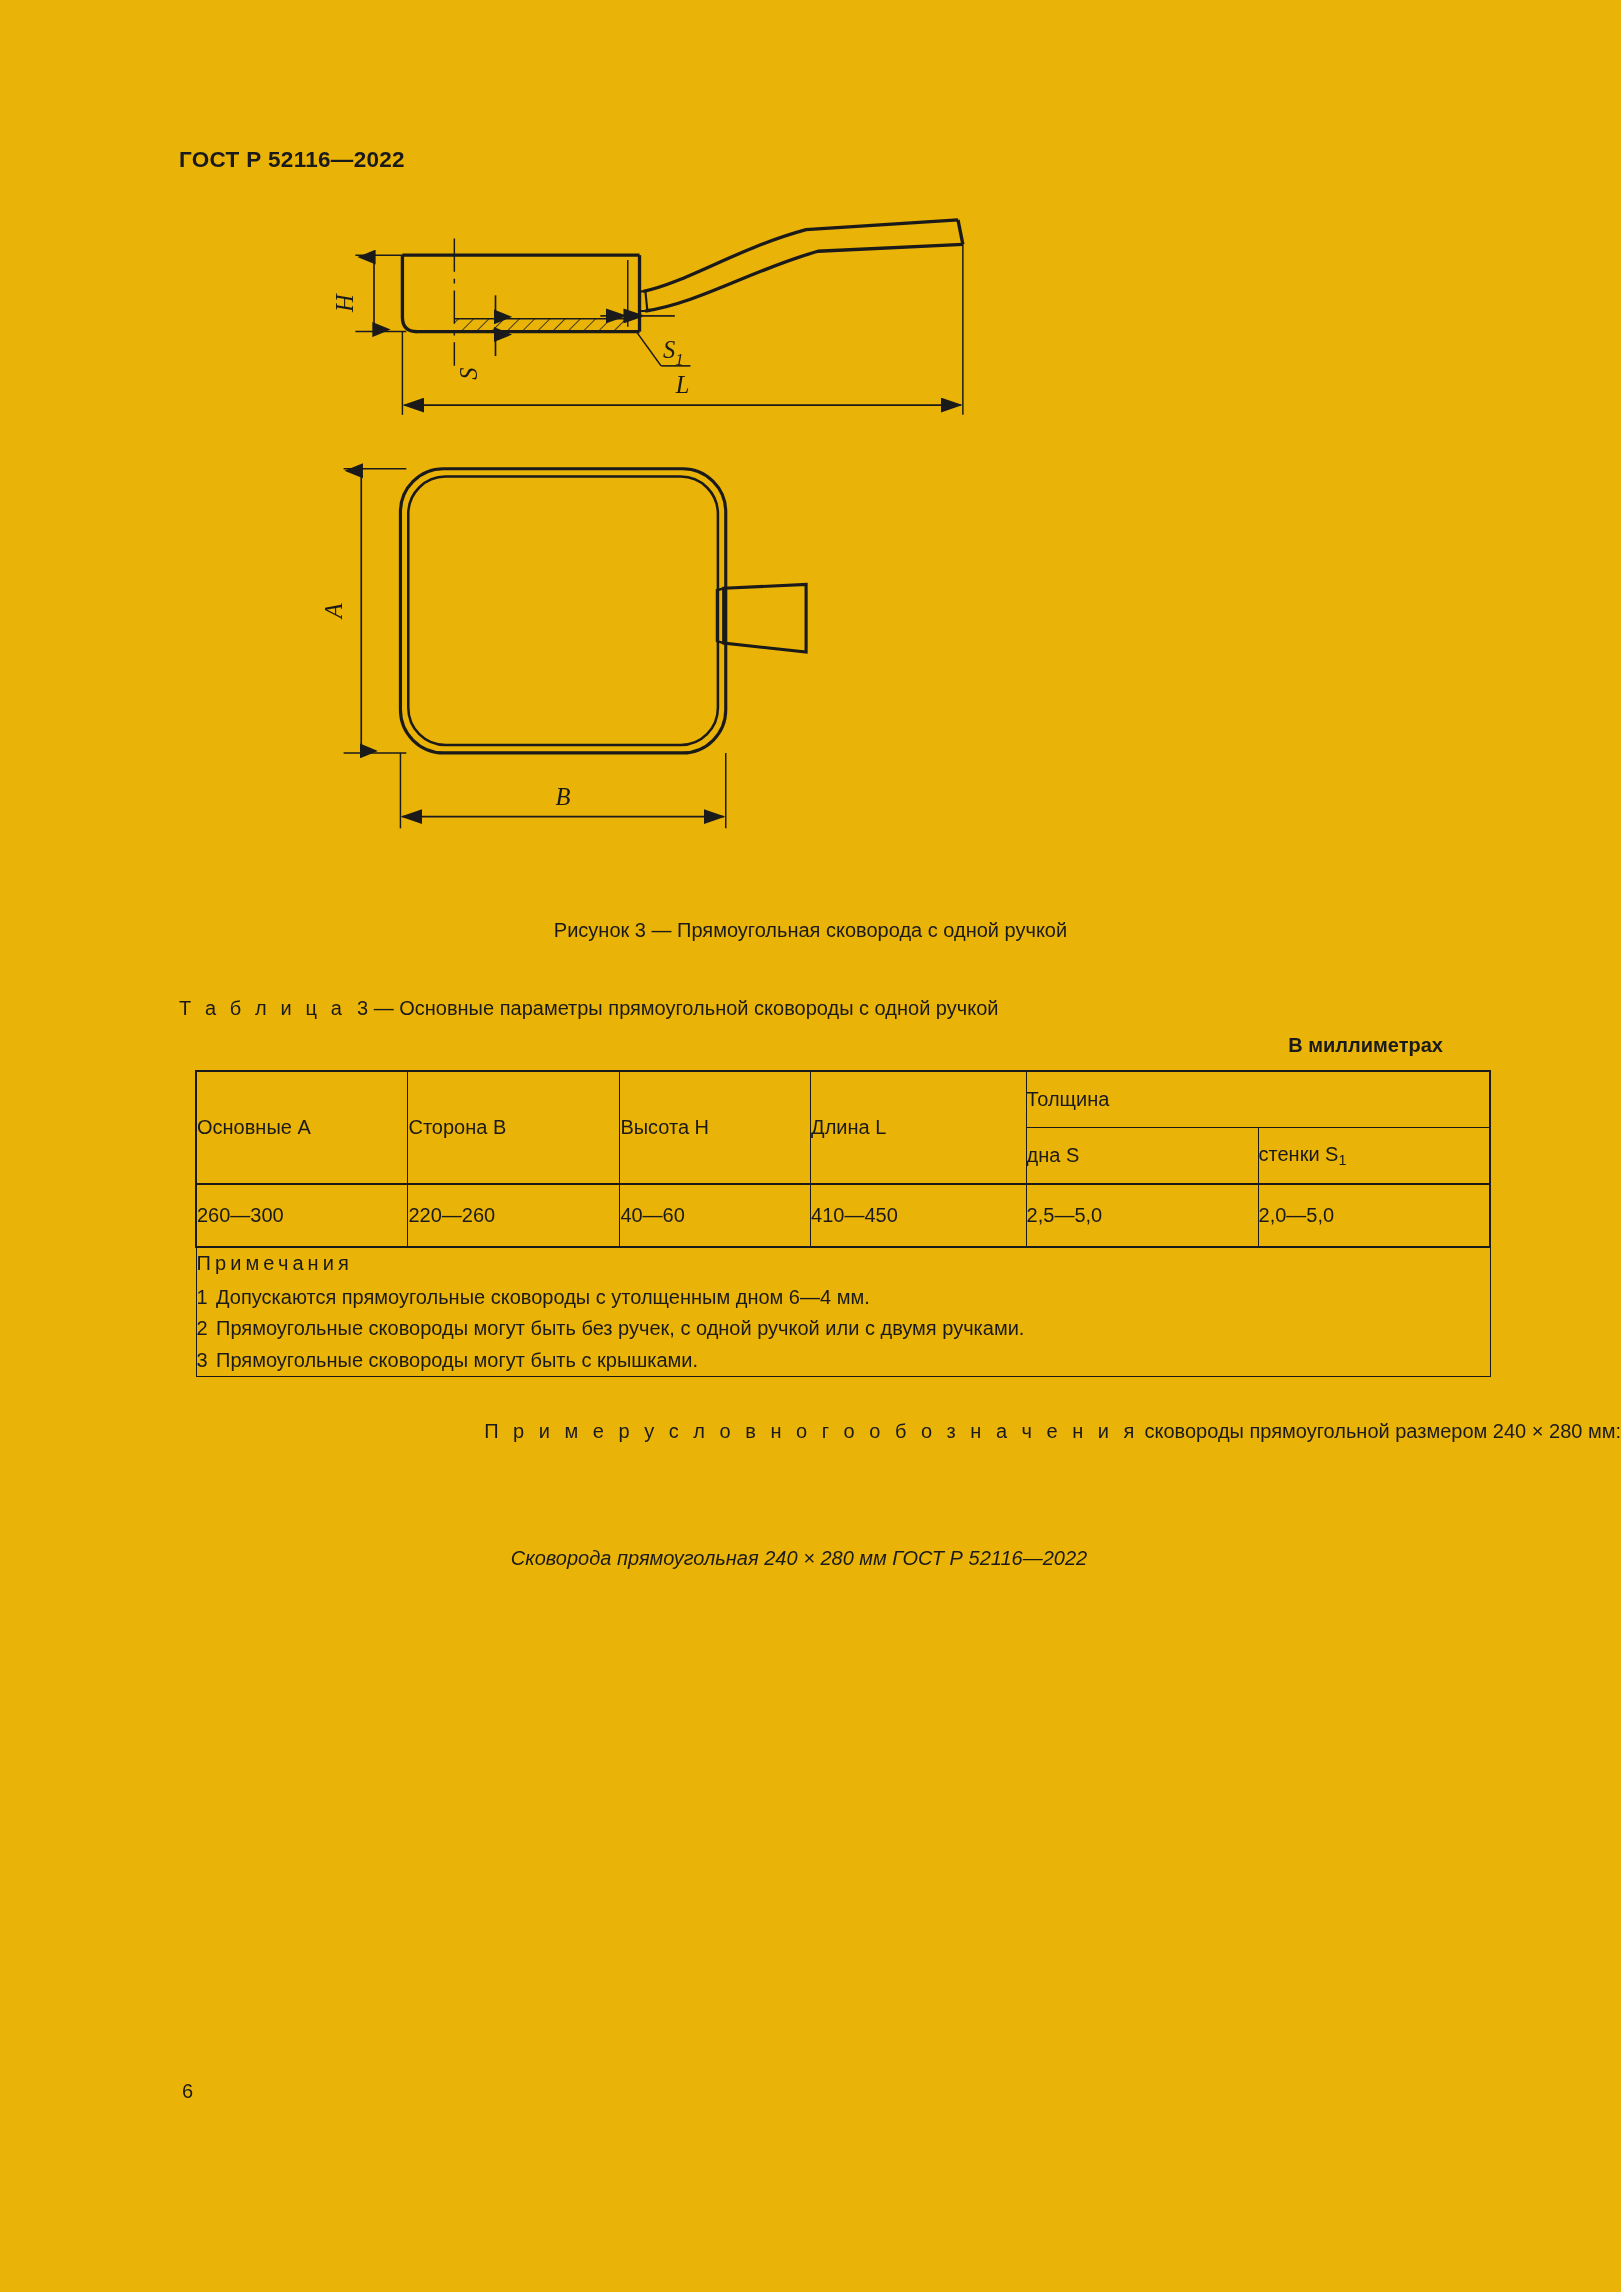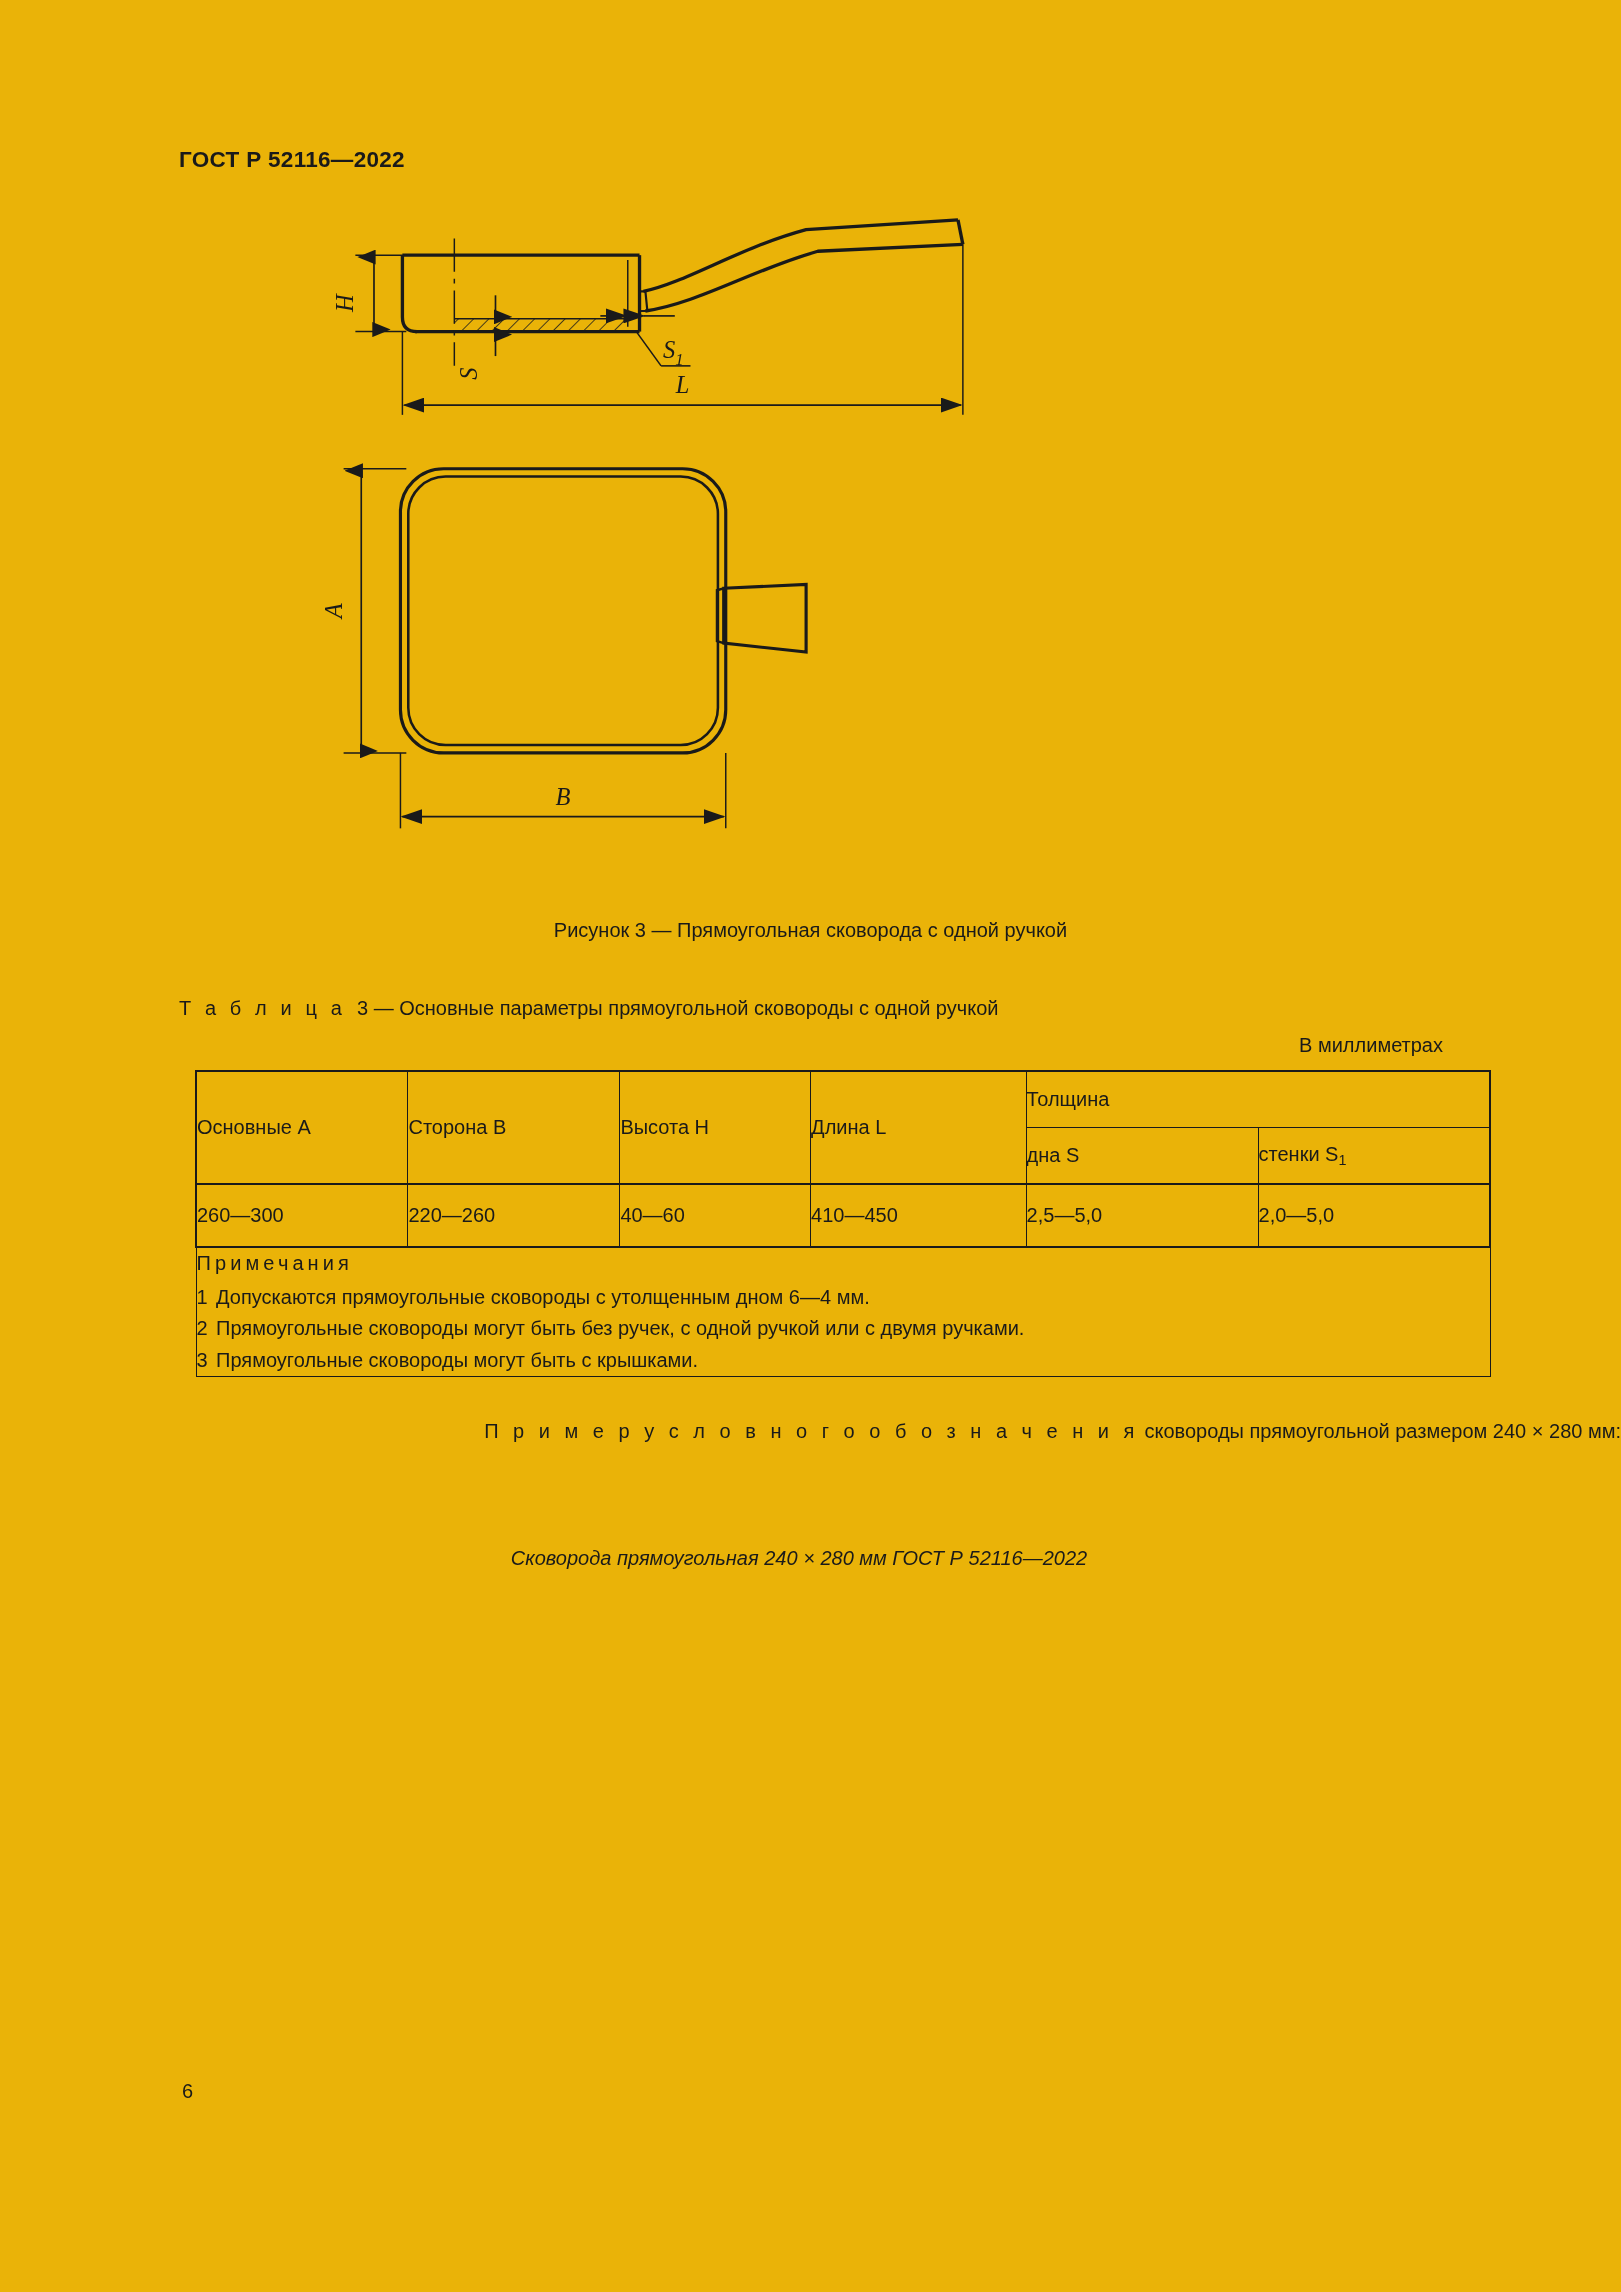--- a/index.html
+++ b/index.html
@@ -64,20 +64,21 @@
   }
   .table-title .spaced {
     letter-spacing: 4.1px;
   }
   .units-note {
     position: absolute;
     right: 178px;
     top: 1034px;
     font-size: 20px;
     white-space: nowrap;
+    font-weight: bold;
   }
 
   
   .param-table {
     position: absolute;
     left: 195px;
     top: 1070px;
     width: 1296px;
     border-collapse: collapse;
     font-size: 20px;

